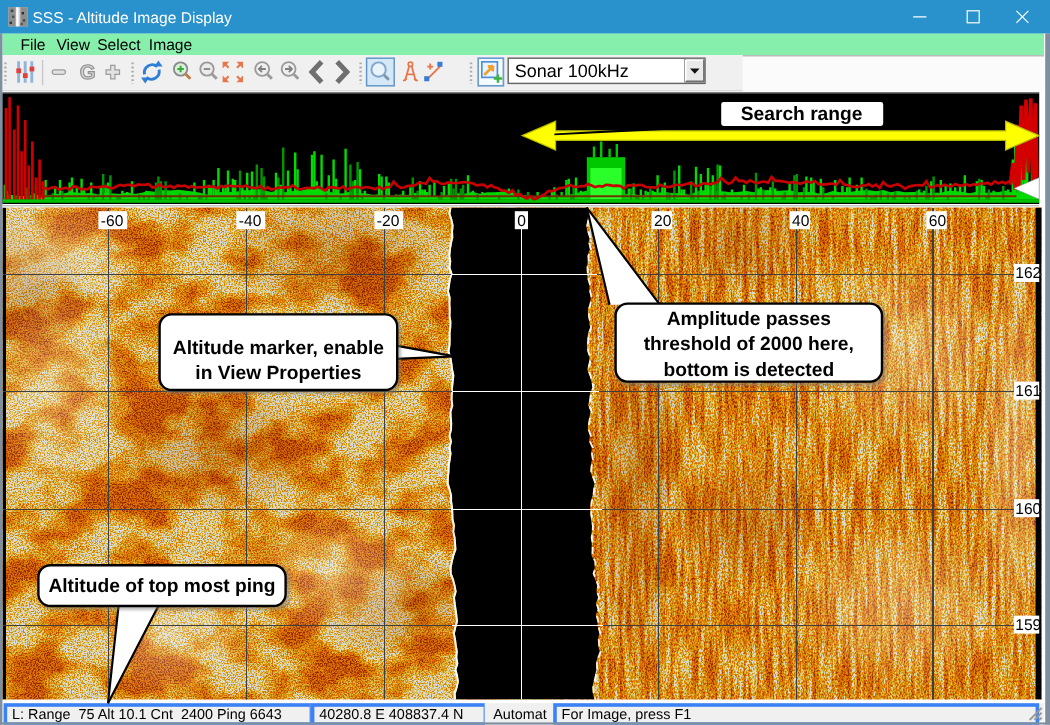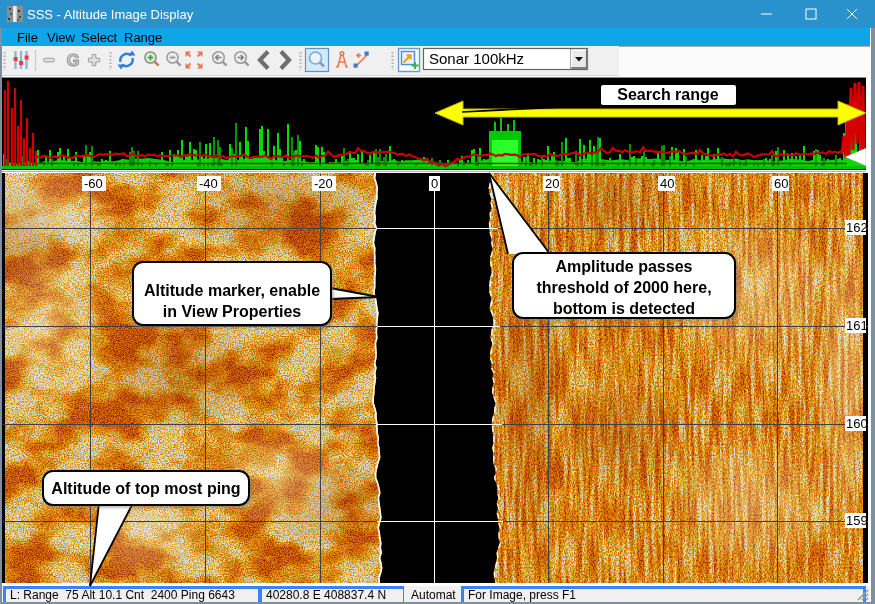--- a/index.html
+++ b/index.html
@@ -2,21 +2,21 @@
 <html><head>
 <meta charset="utf-8">
 <style>
 html,body{margin:0;padding:0;}
 body{width:875px;height:604px;overflow:hidden;font-family:"Liberation Sans",sans-serif;background:#ffffff;position:relative;}
 #brdL{position:absolute;left:0;top:28px;width:2px;bottom:0;background:#7e8fa0;}
 #brdR{position:absolute;right:0px;top:28px;width:4px;bottom:0;background:#7e8fa0;border-left:1px solid #fff;}
 #brdB{position:absolute;left:0;bottom:0;width:875px;height:2px;background:#7e8fa0;}
 #titlebar{position:absolute;left:0;top:0;width:875px;height:28px;background:#2991cc;color:#fff;}
 #title-txt{position:absolute;left:27px;top:7px;font-size:13px;color:#fff;}
-#menubar{position:absolute;left:2px;top:28px;width:870px;height:18px;background:#0ea5e9;font-size:13px;color:#000;}
+#menubar{position:absolute;left:2px;top:28px;width:870px;height:18px;background:#86efac;font-size:13px;color:#000;}
 #menubar span{position:absolute;top:2px;}
 #toolbar{position:absolute;left:2px;top:46px;width:617px;height:29px;background:#f0f0f0;border-bottom:1px solid #d8d8d8;}
 #tbright{position:absolute;left:619px;top:46px;width:252px;height:29px;background:#fbfbfb;border-top:1px solid #ababab;}
 #signal{position:absolute;left:2px;top:77px;width:864px;height:92px;background:#000;border-top:1px solid #888;}
 #sonar{position:absolute;left:2px;top:173px;width:866px;height:410px;}
 #statusbar{position:absolute;left:2px;top:586px;width:870px;height:15px;background:#f0f0f0;font-size:12px;color:#000;}
 .sseg{position:absolute;top:0px;height:13px;border:3px solid #3b82f6;background:#f0f0f0;white-space:nowrap;overflow:hidden;}
 .sseg div{margin-top:-1px;padding-left:4px;}
 #overlay{position:absolute;left:0;top:0;width:875px;height:604px;pointer-events:none;}
 .co{position:absolute;background:#fff;border:2px solid #000;border-radius:11px;color:#000;font-weight:bold;font-size:16px;line-height:21px;text-align:center;box-shadow:2px 2px 2.5px rgba(125,125,125,0.5);}
@@ -44,21 +44,21 @@
         <line x1="847" y1="9" x2="857" y2="19"></line>
         <line x1="857" y1="9" x2="847" y2="19"></line>
       </g>
     </svg>
     <div id="title-txt">SSS - Altitude Image Display</div>
   </div>
   <div id="menubar">
     <span style="left:15px">File</span>
     <span style="left:45px">View</span>
     <span style="left:79px">Select</span>
-    <span style="left:122px">Range</span>
+    <span style="left:122px">Image</span>
   </div>
   <div id="toolbar"></div>
   <div id="tbright"></div>
   <svg id="tbicons" width="620" height="30" style="position:absolute;left:2px;top:46px">
   <g fill="none">
 <line x1="2.5" y1="6" x2="2.5" y2="24" stroke="#ababab" stroke-width="2" stroke-dasharray="1.5 2"></line>
 <g stroke="#8fb6d9" stroke-width="2.4">
  <line x1="13.5" y1="5" x2="13.5" y2="23"></line>
         <line x1="19" y1="5" x2="19" y2="23"></line>
         <line x1="24.5" y1="5" x2="24.5" y2="23"></line>
@@ -748,16 +748,16 @@
     <line x1="330" y1="299" x2="379" y2="297" stroke="#000" stroke-width="1.8"></line>
     <polygon points="508,254 550,254 489,173" fill="#fff"></polygon>
     <line x1="508" y1="254" x2="489" y2="173" stroke="#000" stroke-width="1.8"></line>
     <line x1="550" y1="254" x2="489" y2="173" stroke="#000" stroke-width="1.8"></line>
     <polygon points="99,503 133,503 90,586" fill="#fff"></polygon>
     <line x1="99" y1="503" x2="90" y2="586" stroke="#000" stroke-width="1.8"></line>
     <line x1="133" y1="503" x2="90" y2="586" stroke="#000" stroke-width="1.8"></line>
   </svg>
   <div class="co" style="left:132px;top:261px;width:196px;height:44px;padding-top:17px;">Altitude marker, enable<br>in View Properties</div>
   <div class="co" style="left:512px;top:252px;width:220px;height:61px;padding-top:2px;">Amplitude passes<br>threshold of 2000 here,<br>bottom is detected</div>
-  <div class="co" style="left:42px;top:470px;width:204px;height:26px;padding-top:6px;">Altitude of top most ping</div>
+  <div class="co" style="left:31px;top:470px;width:204px;height:26px;padding-top:6px;">Altitude of top most ping</div>
   <div id="brdL"></div>
 <div id="brdR"></div>
 <div id="brdB"></div>
 
 </body></html>

